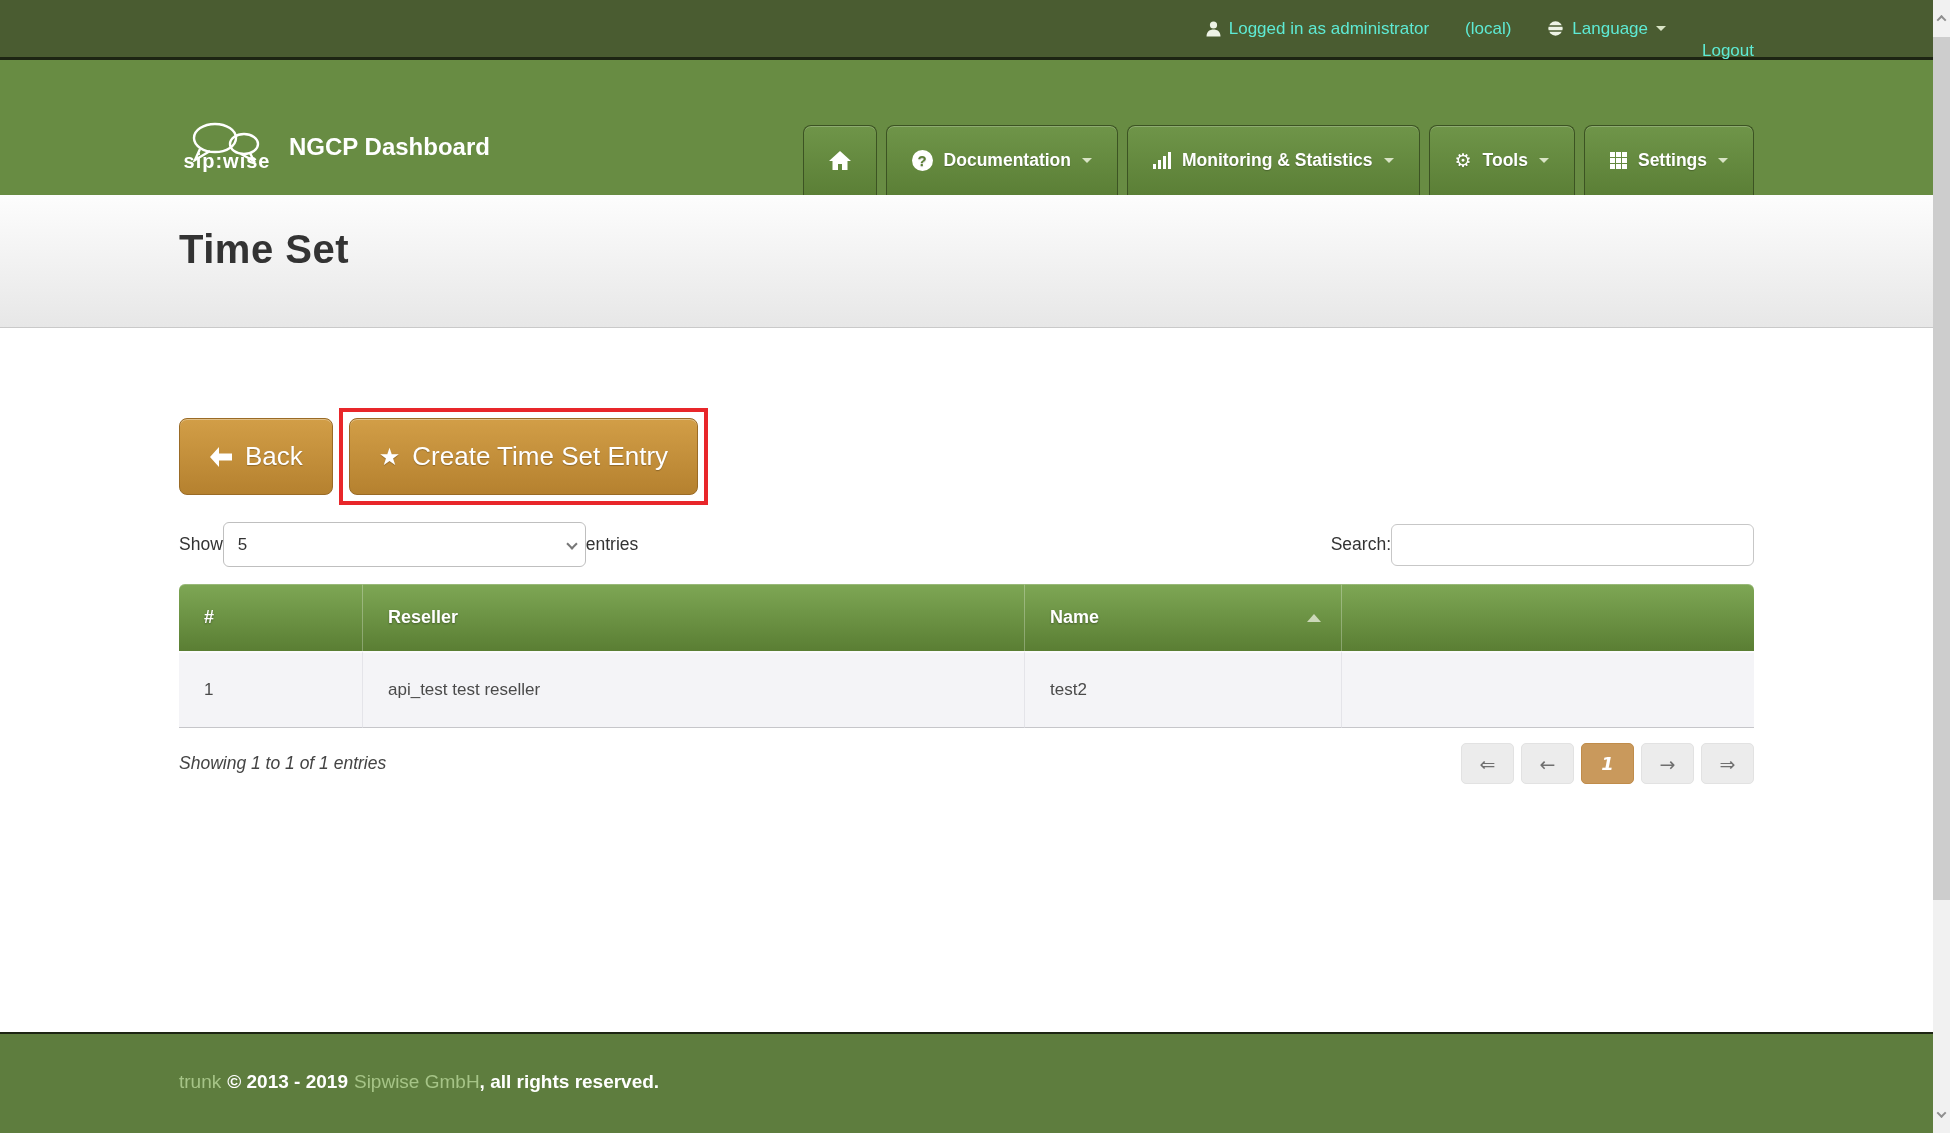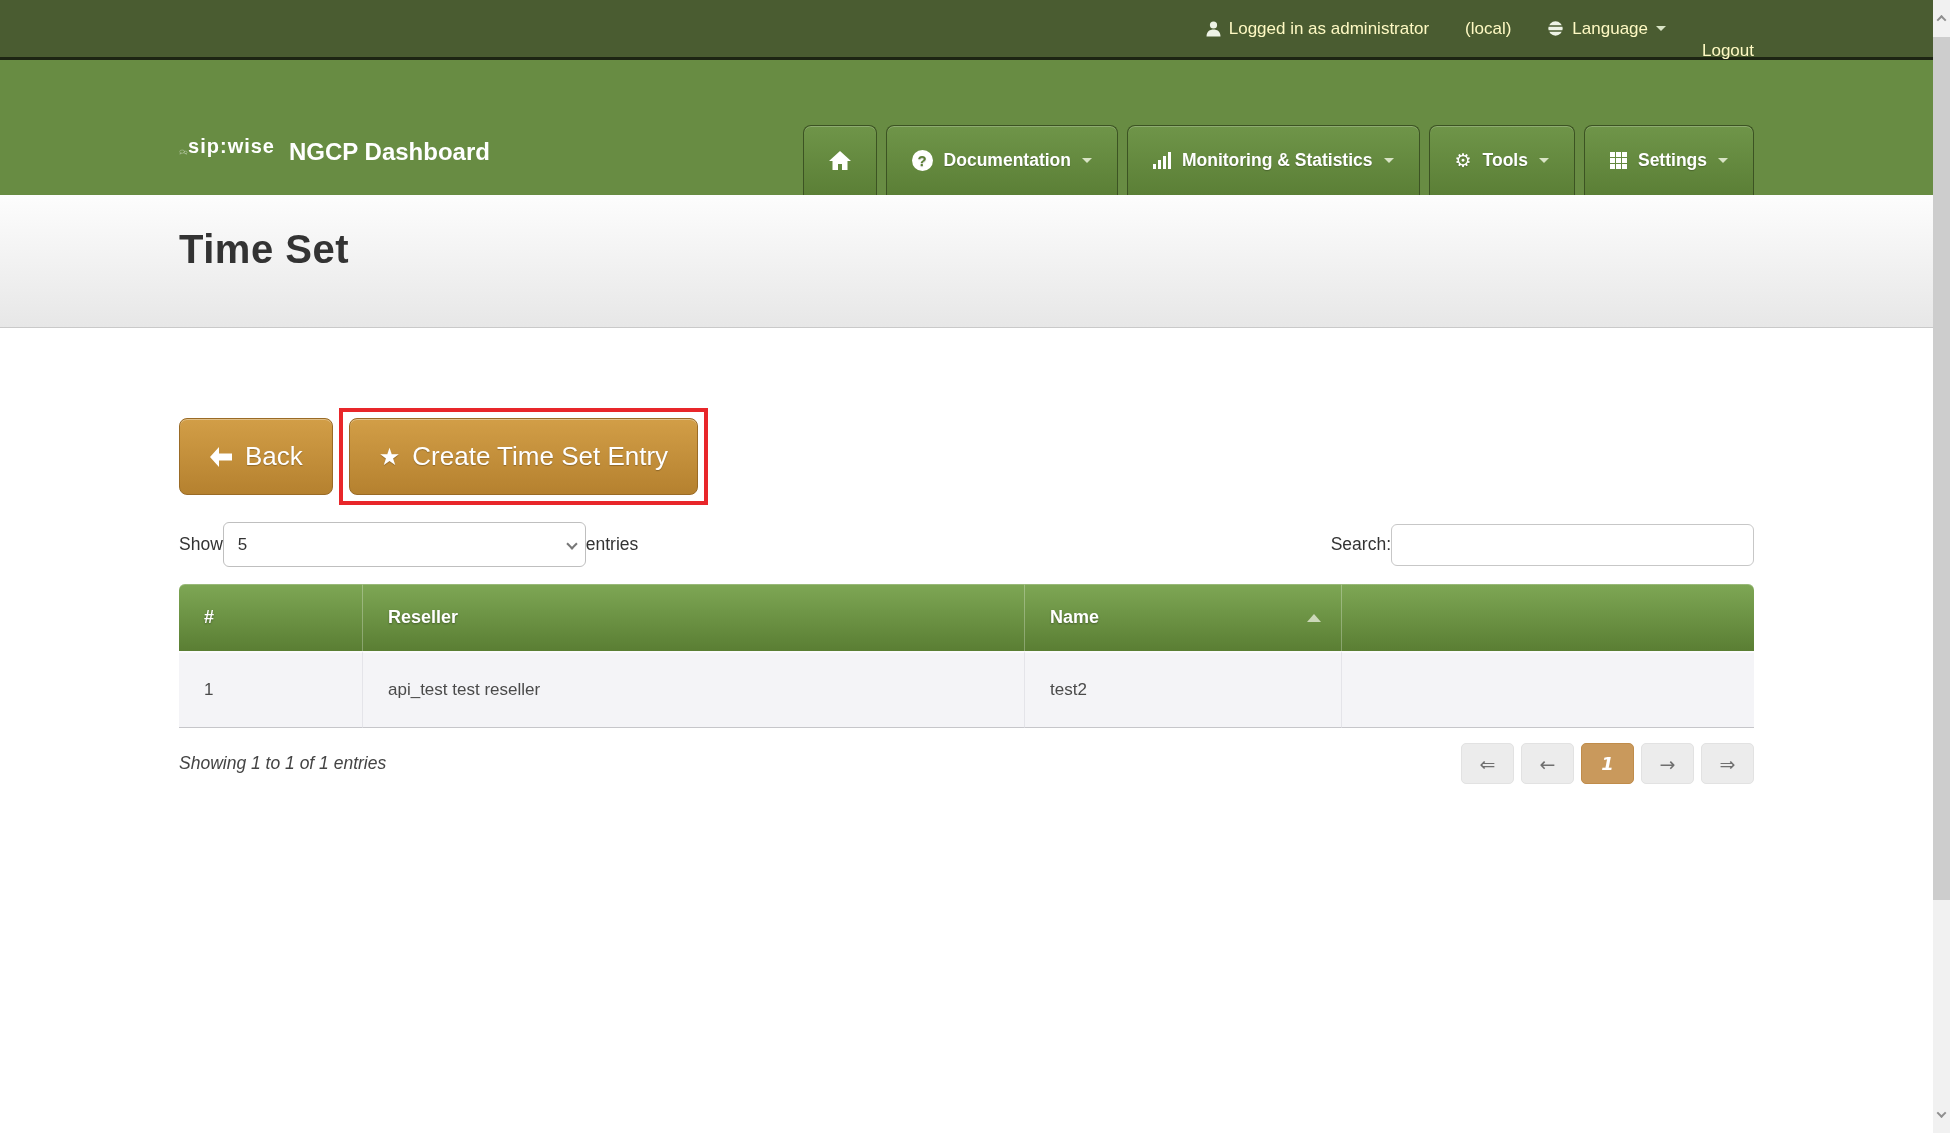--- a/index.html
+++ b/index.html
@@ -3,30 +3,30 @@
 <meta charset="utf-8">
 <style>
   * { box-sizing: border-box; margin: 0; padding: 0; }
   html,body { width:1950px; height:1133px; }
   body { font-family: "Liberation Sans", "DejaVu Sans", sans-serif; background:#fff; }
   .page { position:relative; width:1950px; height:1133px; overflow:hidden; display:flex; flex-direction:column; padding-right:17px; }
   .container { width:1575px; margin:0 auto; }
 
   
   .topbar { height:60px; background:#4a5c31; border-bottom:3px solid #1d2513; flex:none; }
-  .topbar .container { height:57px; display:flex; justify-content:flex-end; align-items:center; gap:36px; color:#fef9c3; font-size:17px; }
+  .topbar .container { height:57px; display:flex; justify-content:flex-end; align-items:center; gap:36px; color:#5eead4; font-size:17px; }
   .topbar-item { display:flex; align-items:center; gap:8px; cursor:pointer; }
   .topbar-item.static { cursor:default; }
   .caret { width:0; height:0; border-left:5px solid transparent; border-right:5px solid transparent; border-top:5px solid #d9e4c6; display:inline-block; }
 
   
   .header { height:135px; background:#688c43; flex:none; }
   .header .container { height:100%; display:flex; justify-content:space-between; align-items:flex-end; }
   .brand { display:flex; align-items:center; gap:14px; margin-bottom:22px; color:#fff; }
-  .logo { display:flex; flex-direction:row; align-items:center; width:96px; }
+  .logo { display:flex; flex-direction:column; align-items:center; width:96px; }
   .logo-text { font-size:20px; font-weight:700; letter-spacing:1px; margin-top:-12px; }
   .brand-title { font-size:24px; font-weight:700; }
   .nav { display:flex; gap:9px; align-items:flex-end; }
   .nav-btn { height:70px; display:flex; align-items:center; gap:11px; padding:0 25px; color:#fff; font-size:17.5px; font-weight:700; background:linear-gradient(#6f9549,#5b7f36); border:1px solid #3c5323; border-bottom:none; border-radius:8px 8px 0 0; box-shadow:inset 0 1px 0 rgba(255,255,255,.22); cursor:pointer; text-shadow:0 1px 1px rgba(0,0,0,.25); }
   .q-icon { width:21px; height:21px; background:#fff; color:#5b7f36; border-radius:50%; font-size:15px; font-weight:700; display:flex; align-items:center; justify-content:center; }
   .chart-icon { display:flex; align-items:flex-end; gap:2px; height:17px; }
   .chart-icon i { width:3px; background:#fff; display:block; }
   .chart-icon i:nth-child(1){height:5px;} .chart-icon i:nth-child(2){height:9px;} .chart-icon i:nth-child(3){height:13px;} .chart-icon i:nth-child(4){height:17px;}
   .gear-glyph { font-family:"DejaVu Sans", sans-serif; font-size:19px; line-height:1; }
   .grid-icon { display:grid; grid-template-columns:repeat(3,5px); grid-auto-rows:5px; gap:1px; }
@@ -238,20 +238,25 @@
           <div class="page-btn">←</div>
           <div class="page-btn active">1</div>
           <div class="page-btn">→</div>
           <div class="page-btn">⇒</div>
         </div>
       </div>
 
     </div>
   </div>
 
+  <div class="footer">
+    <div class="container">
+      <p><span class="link">trunk</span><span class="copy">© 2013 - 2019</span><span class="link">Sipwise GmbH</span><span>, all rights reserved.</span></p>
+    </div>
+  </div>
 
   <div class="scrollbar">
     <div class="sb-arrow up">
         <span class="sb-chevron"></span>
       </div>
     <div class="sb-thumb"></div>
     <div class="sb-arrow down">
         <span class="sb-chevron"></span>
       </div>
   </div>

